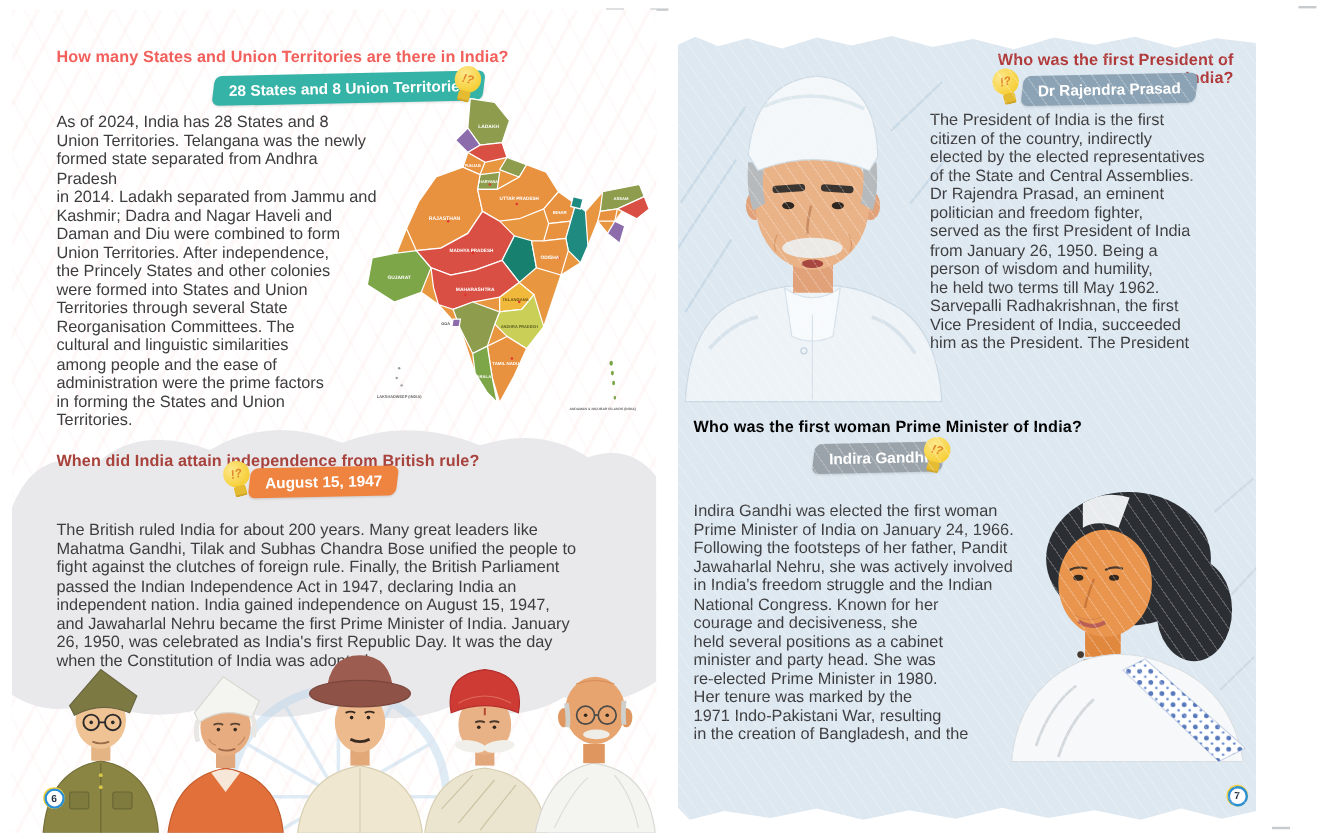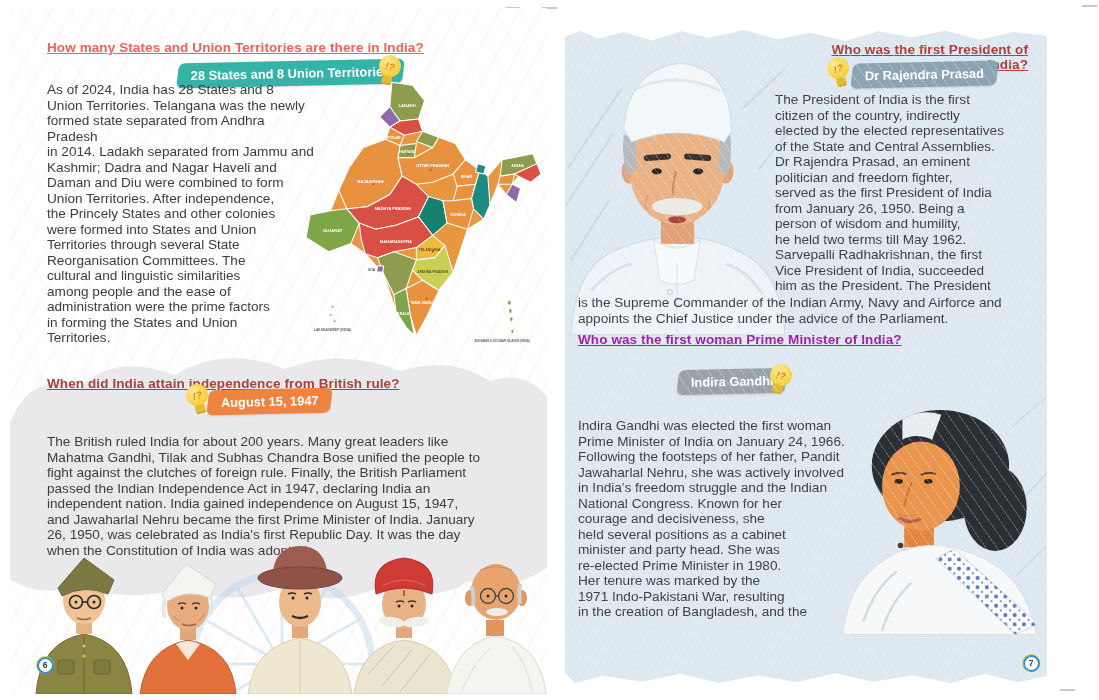--- a/index.html
+++ b/index.html
@@ -11,21 +11,21 @@
   .page.left{left:10px;top:8px;width:537px;height:686px;background:
      repeating-linear-gradient(118deg, rgba(238,130,130,0.055) 0 3px, rgba(255,255,255,0) 3px 18px),
      repeating-linear-gradient(62deg, rgba(238,150,150,0.04) 0 2px, rgba(255,255,255,0) 2px 22px),
      #ffffff;}
   .page.right{left:565px;top:28px;width:482px;height:657px;background:#dde8f1;
      clip-path:polygon(0% 1.4%,3% .4%,7% 1.6%,12% .6%,18% 1.9%,24% .5%,30% 1.5%,37% .3%,44% 1.7%,51% .7%,58% 2%,65% .5%,72% 1.4%,79% .4%,86% 1.8%,93% .6%,100% 1.2%,100% 98.6%,94% 99.6%,87% 98.3%,80% 99.7%,72% 98.5%,64% 99.5%,56% 98.2%,48% 99.6%,40% 98.5%,32% 99.7%,24% 98.3%,16% 99.5%,8% 98.6%,2% 99.7%,0% 98.2%);}
   .page.right::after{content:"";position:absolute;inset:0;pointer-events:none;
      background:repeating-linear-gradient(55deg, rgba(255,255,255,0.45) 0 1px, rgba(255,255,255,0) 1px 9px);
      opacity:.5;}
   
-  .q-head{position:absolute;font-size:13.5px;font-weight:bold;letter-spacing:.1px;text-decoration:underline;}
+  .q-head{position:absolute;font-size:13.5px;font-weight:bold;letter-spacing:.1px;}
   .body{position:absolute;font-size:13.6px;line-height:15.5px;color:#3d3c3e;}
   .pre{white-space:pre-line;}
   sup{font-size:9px;}
   
   .badge{position:absolute;height:25px;border-radius:6px;transform:skewX(-8deg) rotate(-1.2deg);
          display:flex;align-items:center;justify-content:center;padding:0 13px;
          box-shadow:0 1px 2px rgba(0,0,0,.12);}
   .badge span{display:inline-block;transform:skewX(8deg);color:#fff;font-weight:bold;font-size:12.8px;white-space:nowrap;}
   .badge.teal{background:#35b3a7;}
   .badge.orange{background:#ef8440;}
@@ -63,21 +63,21 @@
     <div class="badge teal" style="left:168px;top:53px;">
       <span>28 States and 8 Union Territories</span>
     </div>
     <span class="bulb" style="left:367px;top:46px;transform:rotate(14deg);">
       <span class="bc">
           <i>!?</i>
         </span>
         <span class="bb"></span>
     </span>
 
-    <div class="body pre" style="left:37px;top:74px;width:270px;">As of 2024, India has 28 States and 8
+    <div class="body pre" style="left:37px;top:86px;width:270px;">As of 2024, India has 28 States and 8
 Union Territories. Telangana was the newly
 formed state separated from Andhra Pradesh
 in 2014. Ladakh separated from Jammu and
 Kashmir; Dadra and Nagar Haveli and
 Daman and Diu were combined to form
 Union Territories. After independence,
 the Princely States and other colonies
 were formed into States and Union
 Territories through several State
 Reorganisation Committees. The
@@ -338,24 +338,22 @@
 of the State and Central Assemblies.
 Dr Rajendra Prasad, an eminent
 politician and freedom fighter,
 served as the first President of India
 from January 26, 1950. Being a
 person of wisdom and humility,
 he held two terms till May 1962.
 Sarvepalli Radhakrishnan, the first
 Vice President of India, succeeded
 him as the President. The President</div>
-    <div class="body pre" style="left:13px;top:267px;width:462px;">is the Supreme Commander of the Indian Army, Navy and Airforce and
-appoints the Chief Justice under the advice of the Parliament.</div>
-
-    <div class="q-head" style="left:13px;top:304px;color:#a21caf;">Who was the first woman Prime Minister of India?</div>
+
+    <div class="q-head" style="left:13px;top:320px;color:#000000;">Who was the first woman Prime Minister of India?</div>
 
     <div class="badge gray" style="left:113px;top:341px;">
       <span>Indira Gandhi</span>
     </div>
     <span class="bulb" style="left:203px;top:335px;transform:rotate(14deg);">
       <span class="bc">
           <i>!?</i>
         </span>
         <span class="bb"></span>
     </span>

